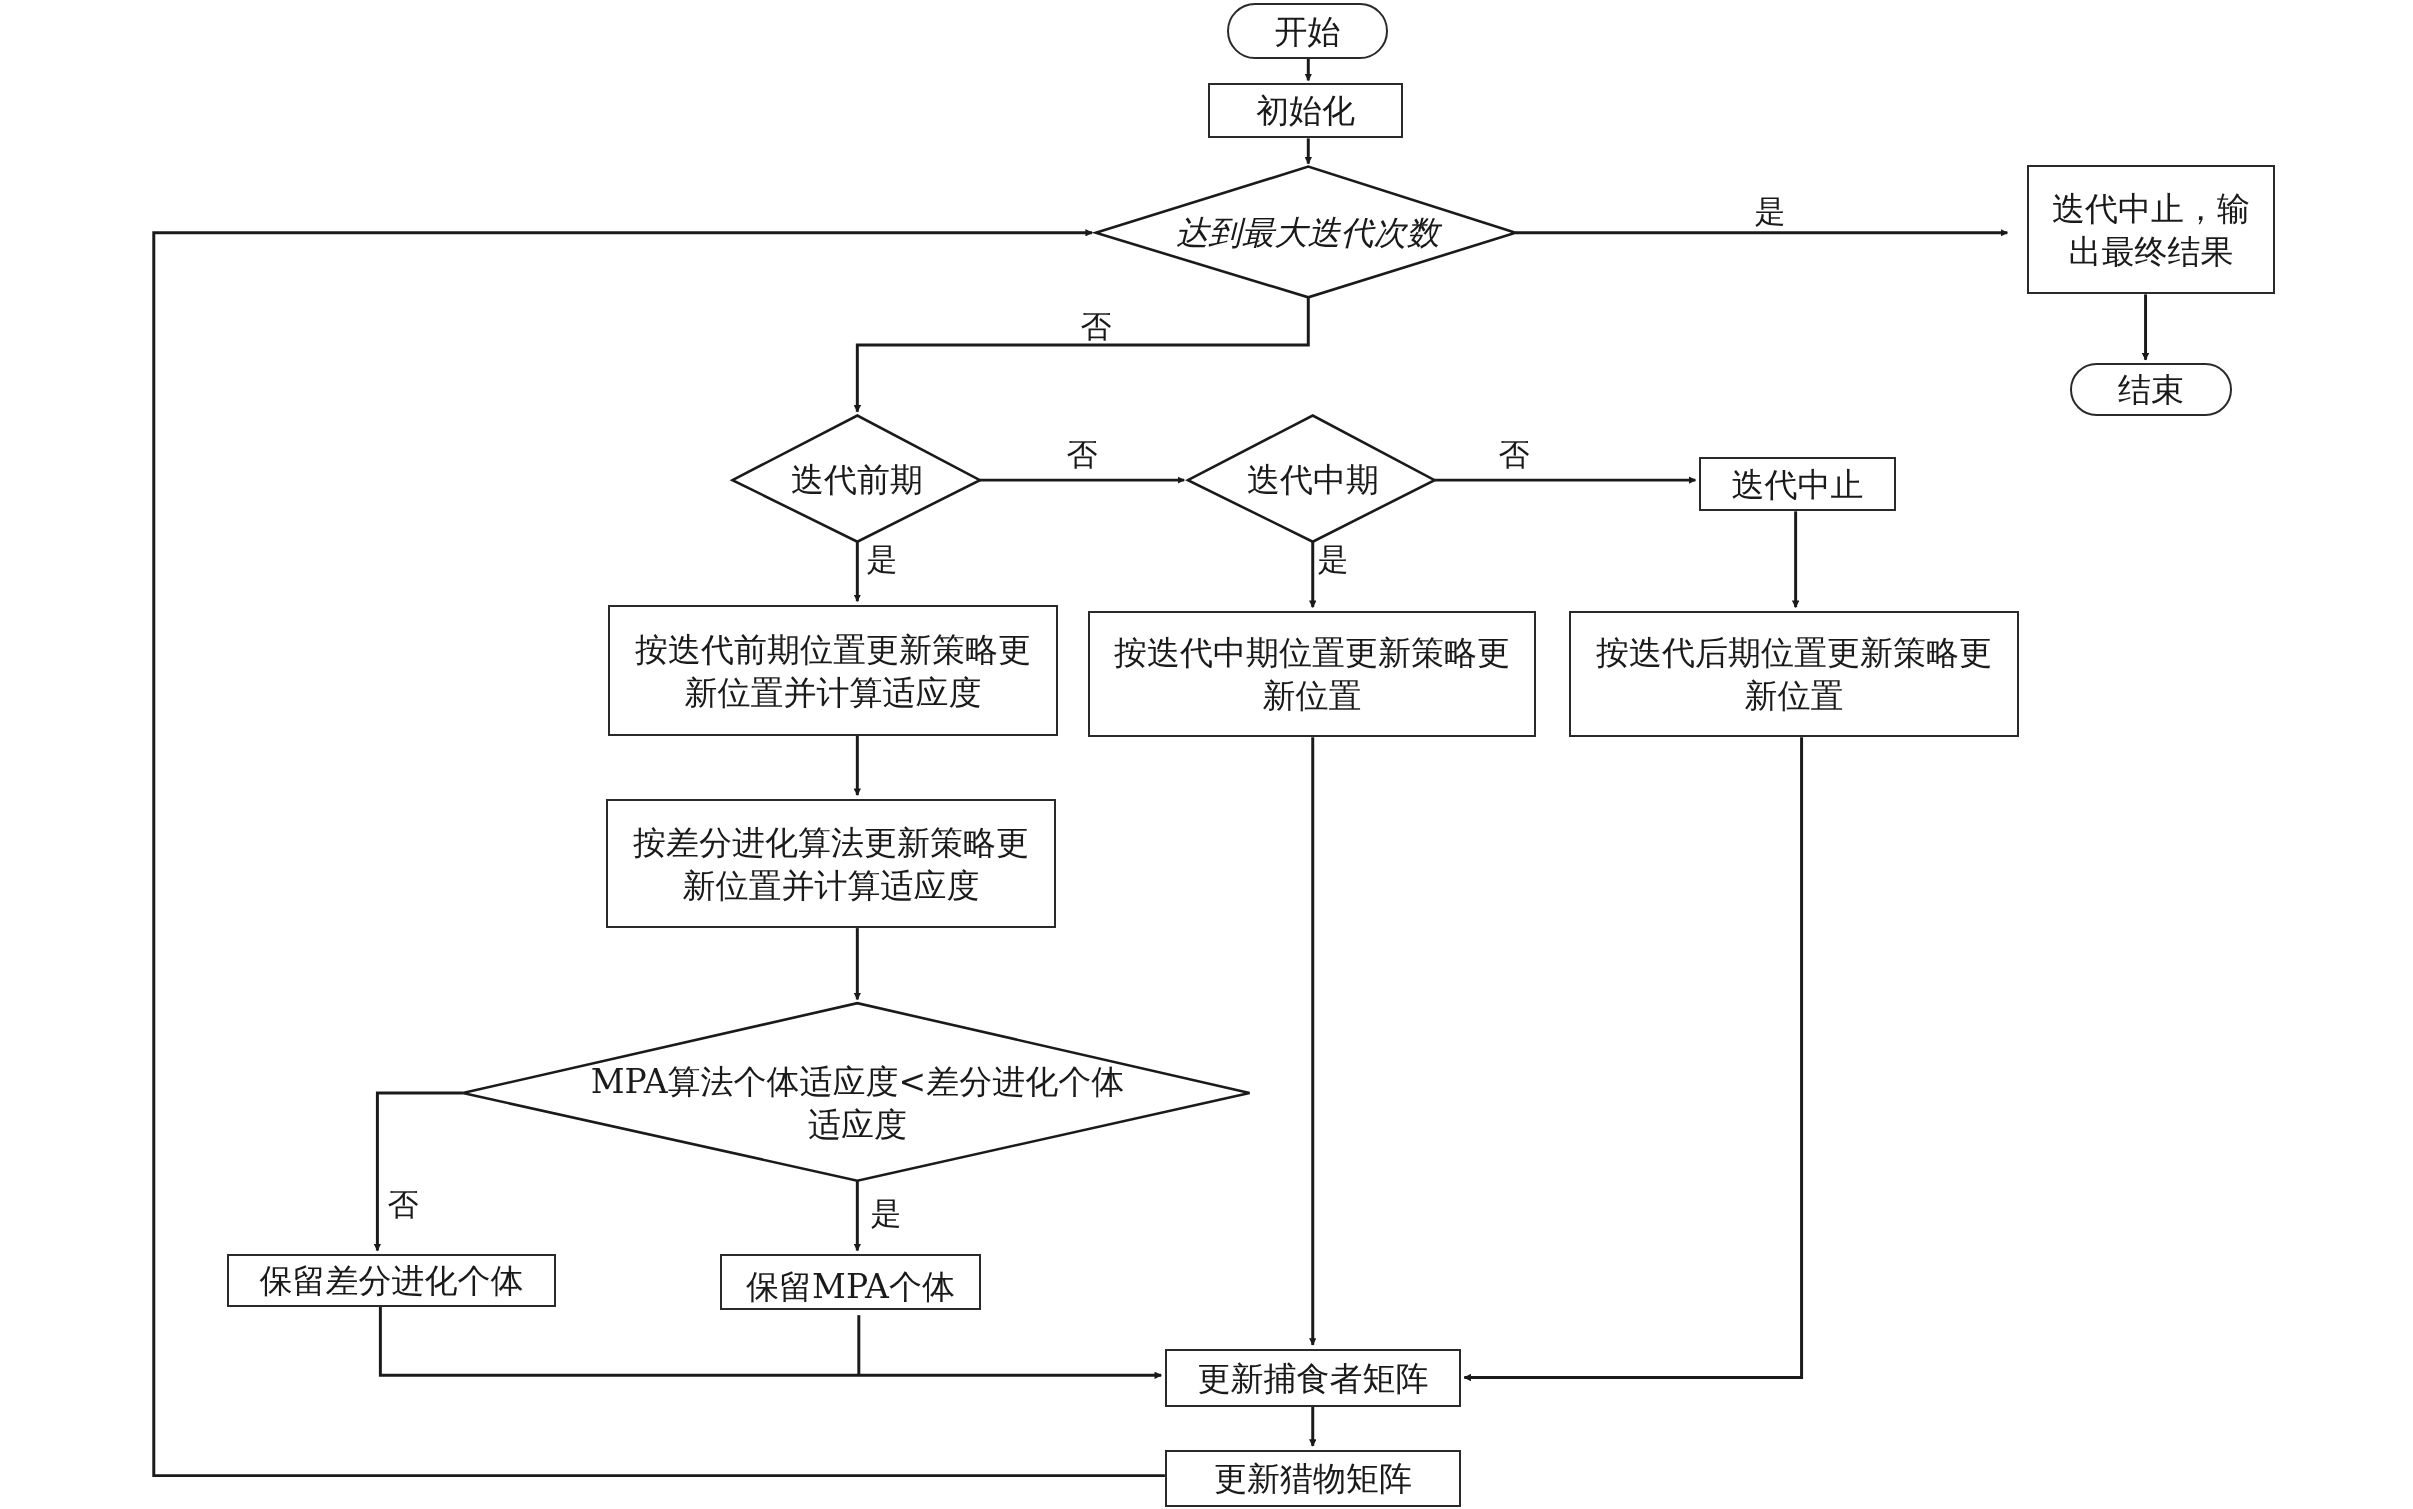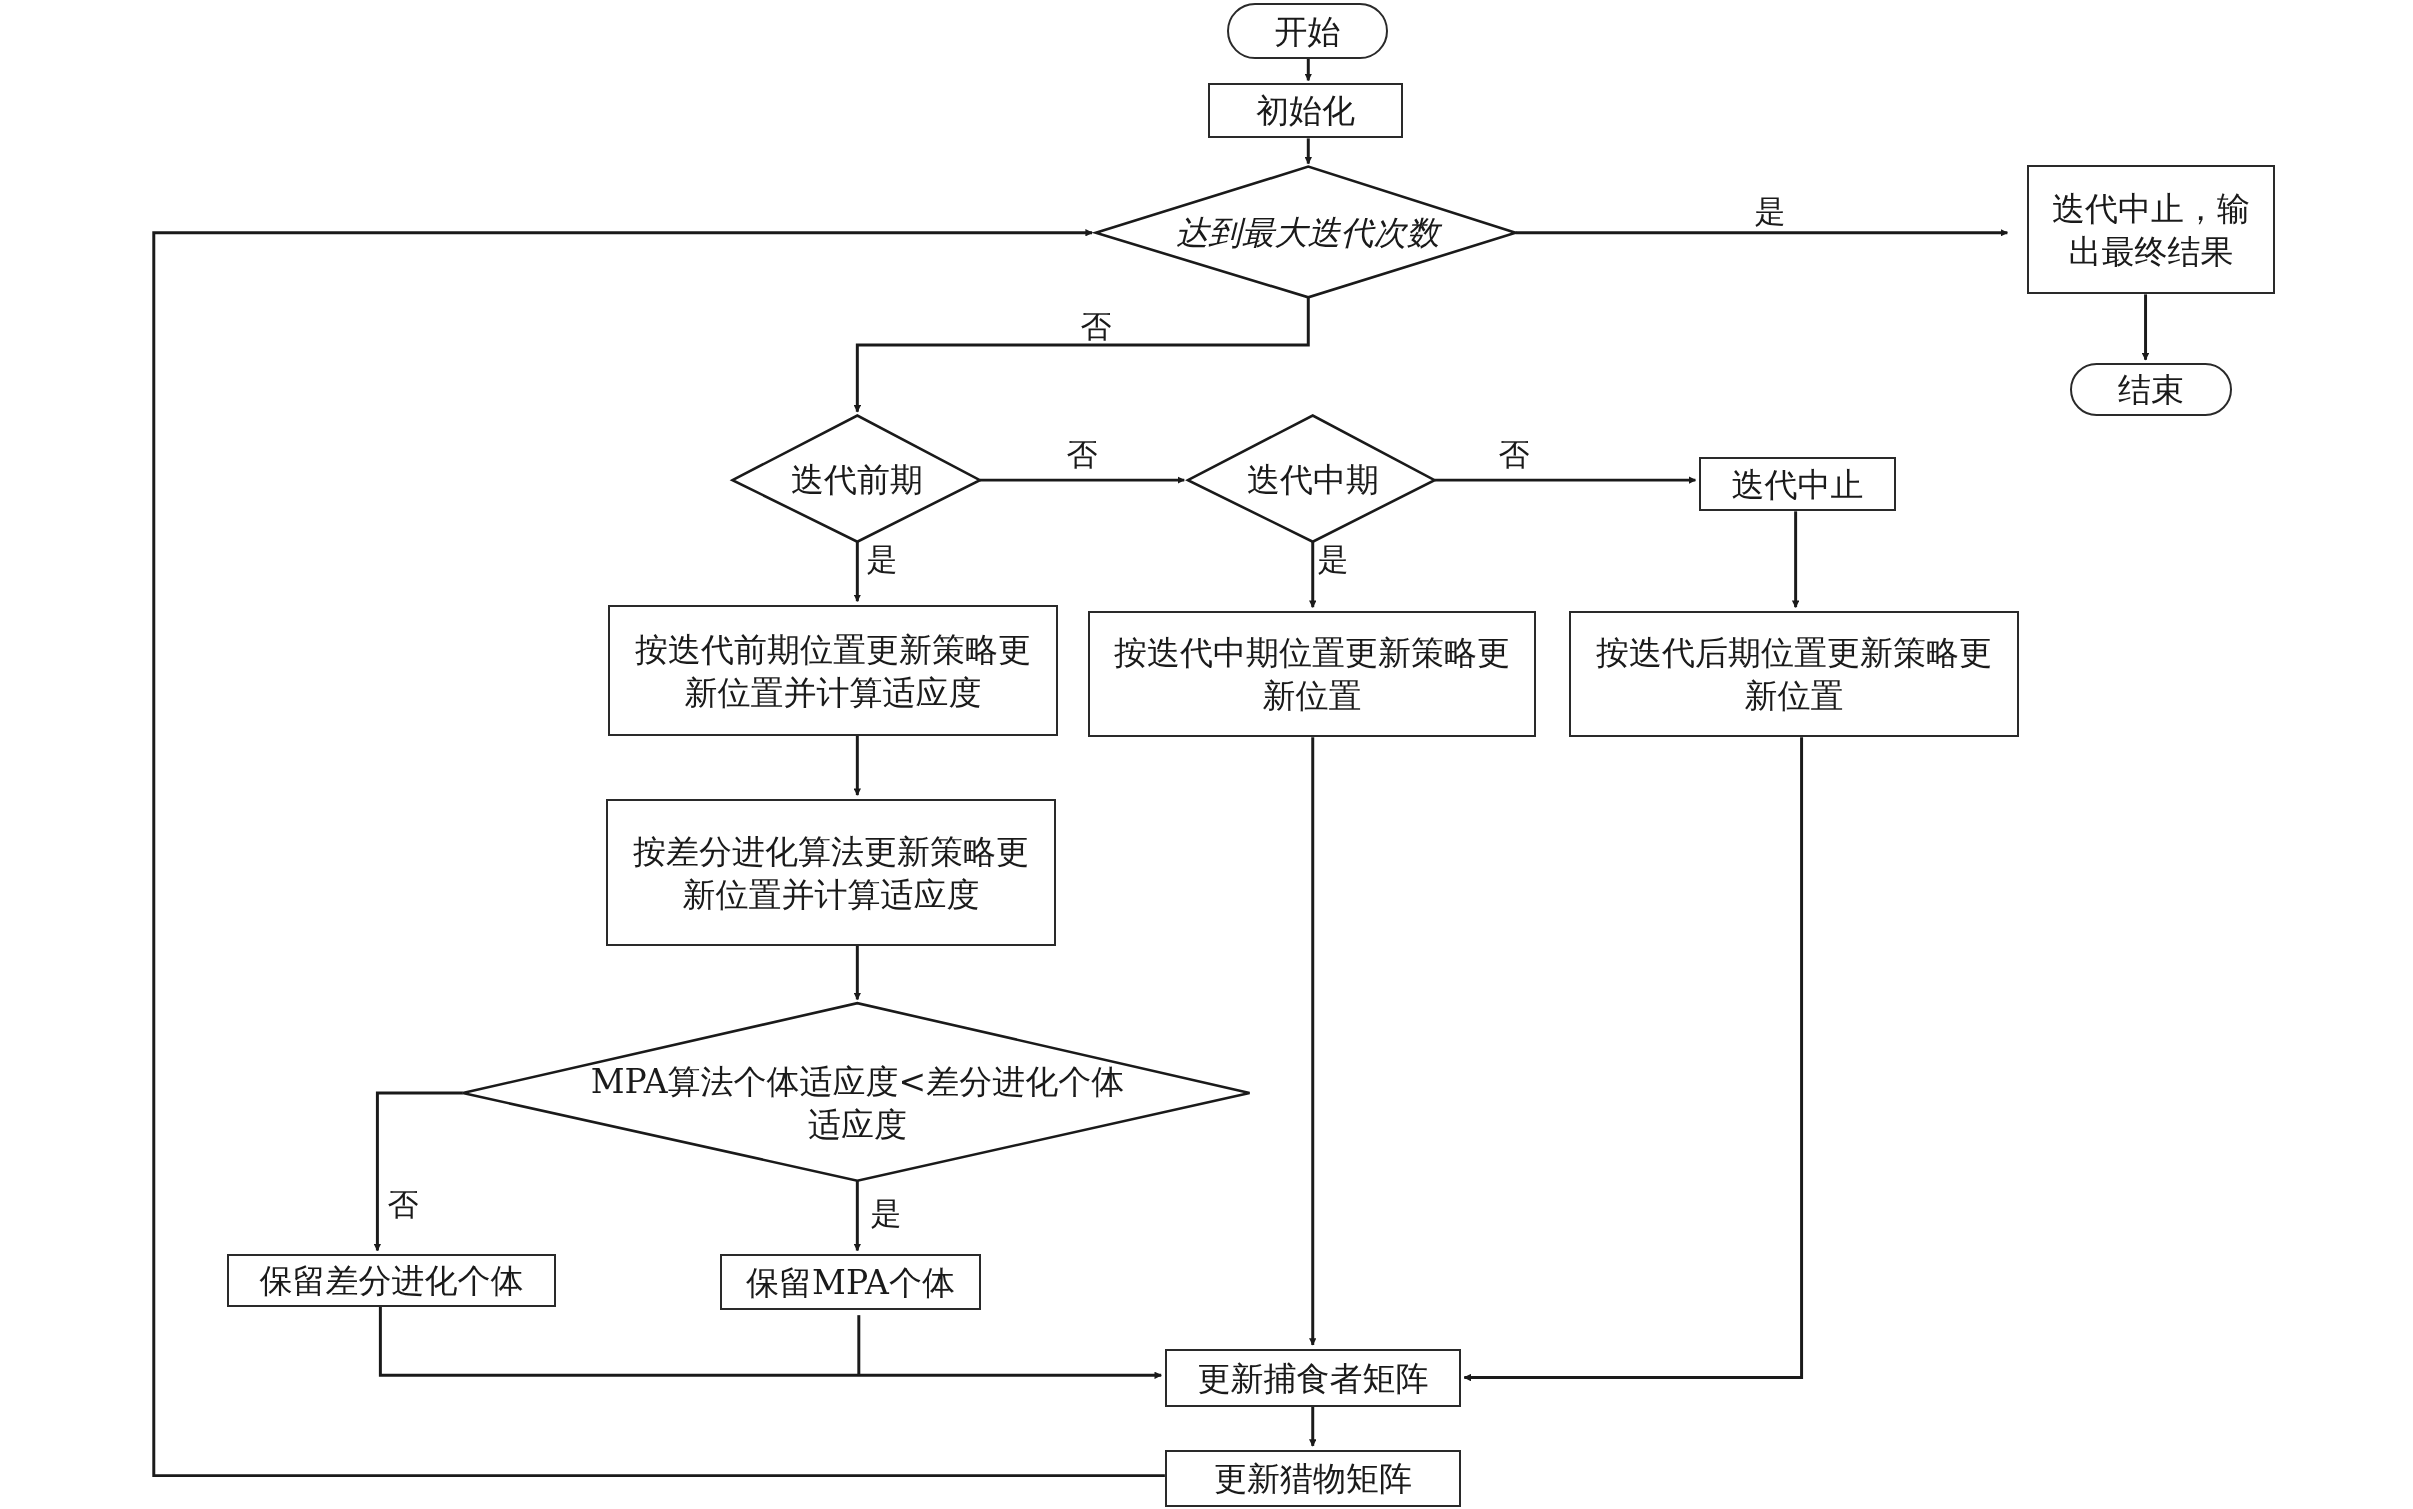--- a/index.html
+++ b/index.html
@@ -110,33 +110,33 @@
 </div>
 
 <div class="node" style="left:1088px; top:611px; width:448px; height:126px; padding:0 21px;">
   <span>按迭代中期位置更新策略更新位置</span>
 </div>
 
 <div class="node" style="left:1569px; top:611px; width:450px; height:126px; padding:0 21px;">
   <span>按迭代后期位置更新策略更新位置</span>
 </div>
 
-<div class="node" style="left:606px; top:799px; width:450px; height:147px; padding:0 21px;">
+<div class="node" style="left:606px; top:799px; width:450px; height:129px; padding:0 21px;">
   <span>按差分进化算法更新策略更新位置并计算适应度</span>
 </div>
 
 <div class="dtext" style="left:587px; top:1054px; width:541px; height:97px;">
   <span>MPA算法个体适应度&lt;差分进化个体适应度</span>
 </div>
 
 <div class="node" style="left:227px; top:1254px; width:329px; height:53px;">
   <span>保留差分进化个体</span>
 </div>
 
-<div class="node" style="left:720px; top:1254px; width:261px; height:56px;">
+<div class="node" style="left:720px; top:1254px; width:261px; height:56px;align-items:flex-end;">
   <span>保留MPA个体</span>
 </div>
 
 <div class="node" style="left:1165px; top:1349px; width:296px; height:58px;">
   <span>更新捕食者矩阵</span>
 </div>
 
 <div class="node" style="left:1165px; top:1450px; width:296px; height:57px;">
   <span>更新猎物矩阵</span>
 </div>

